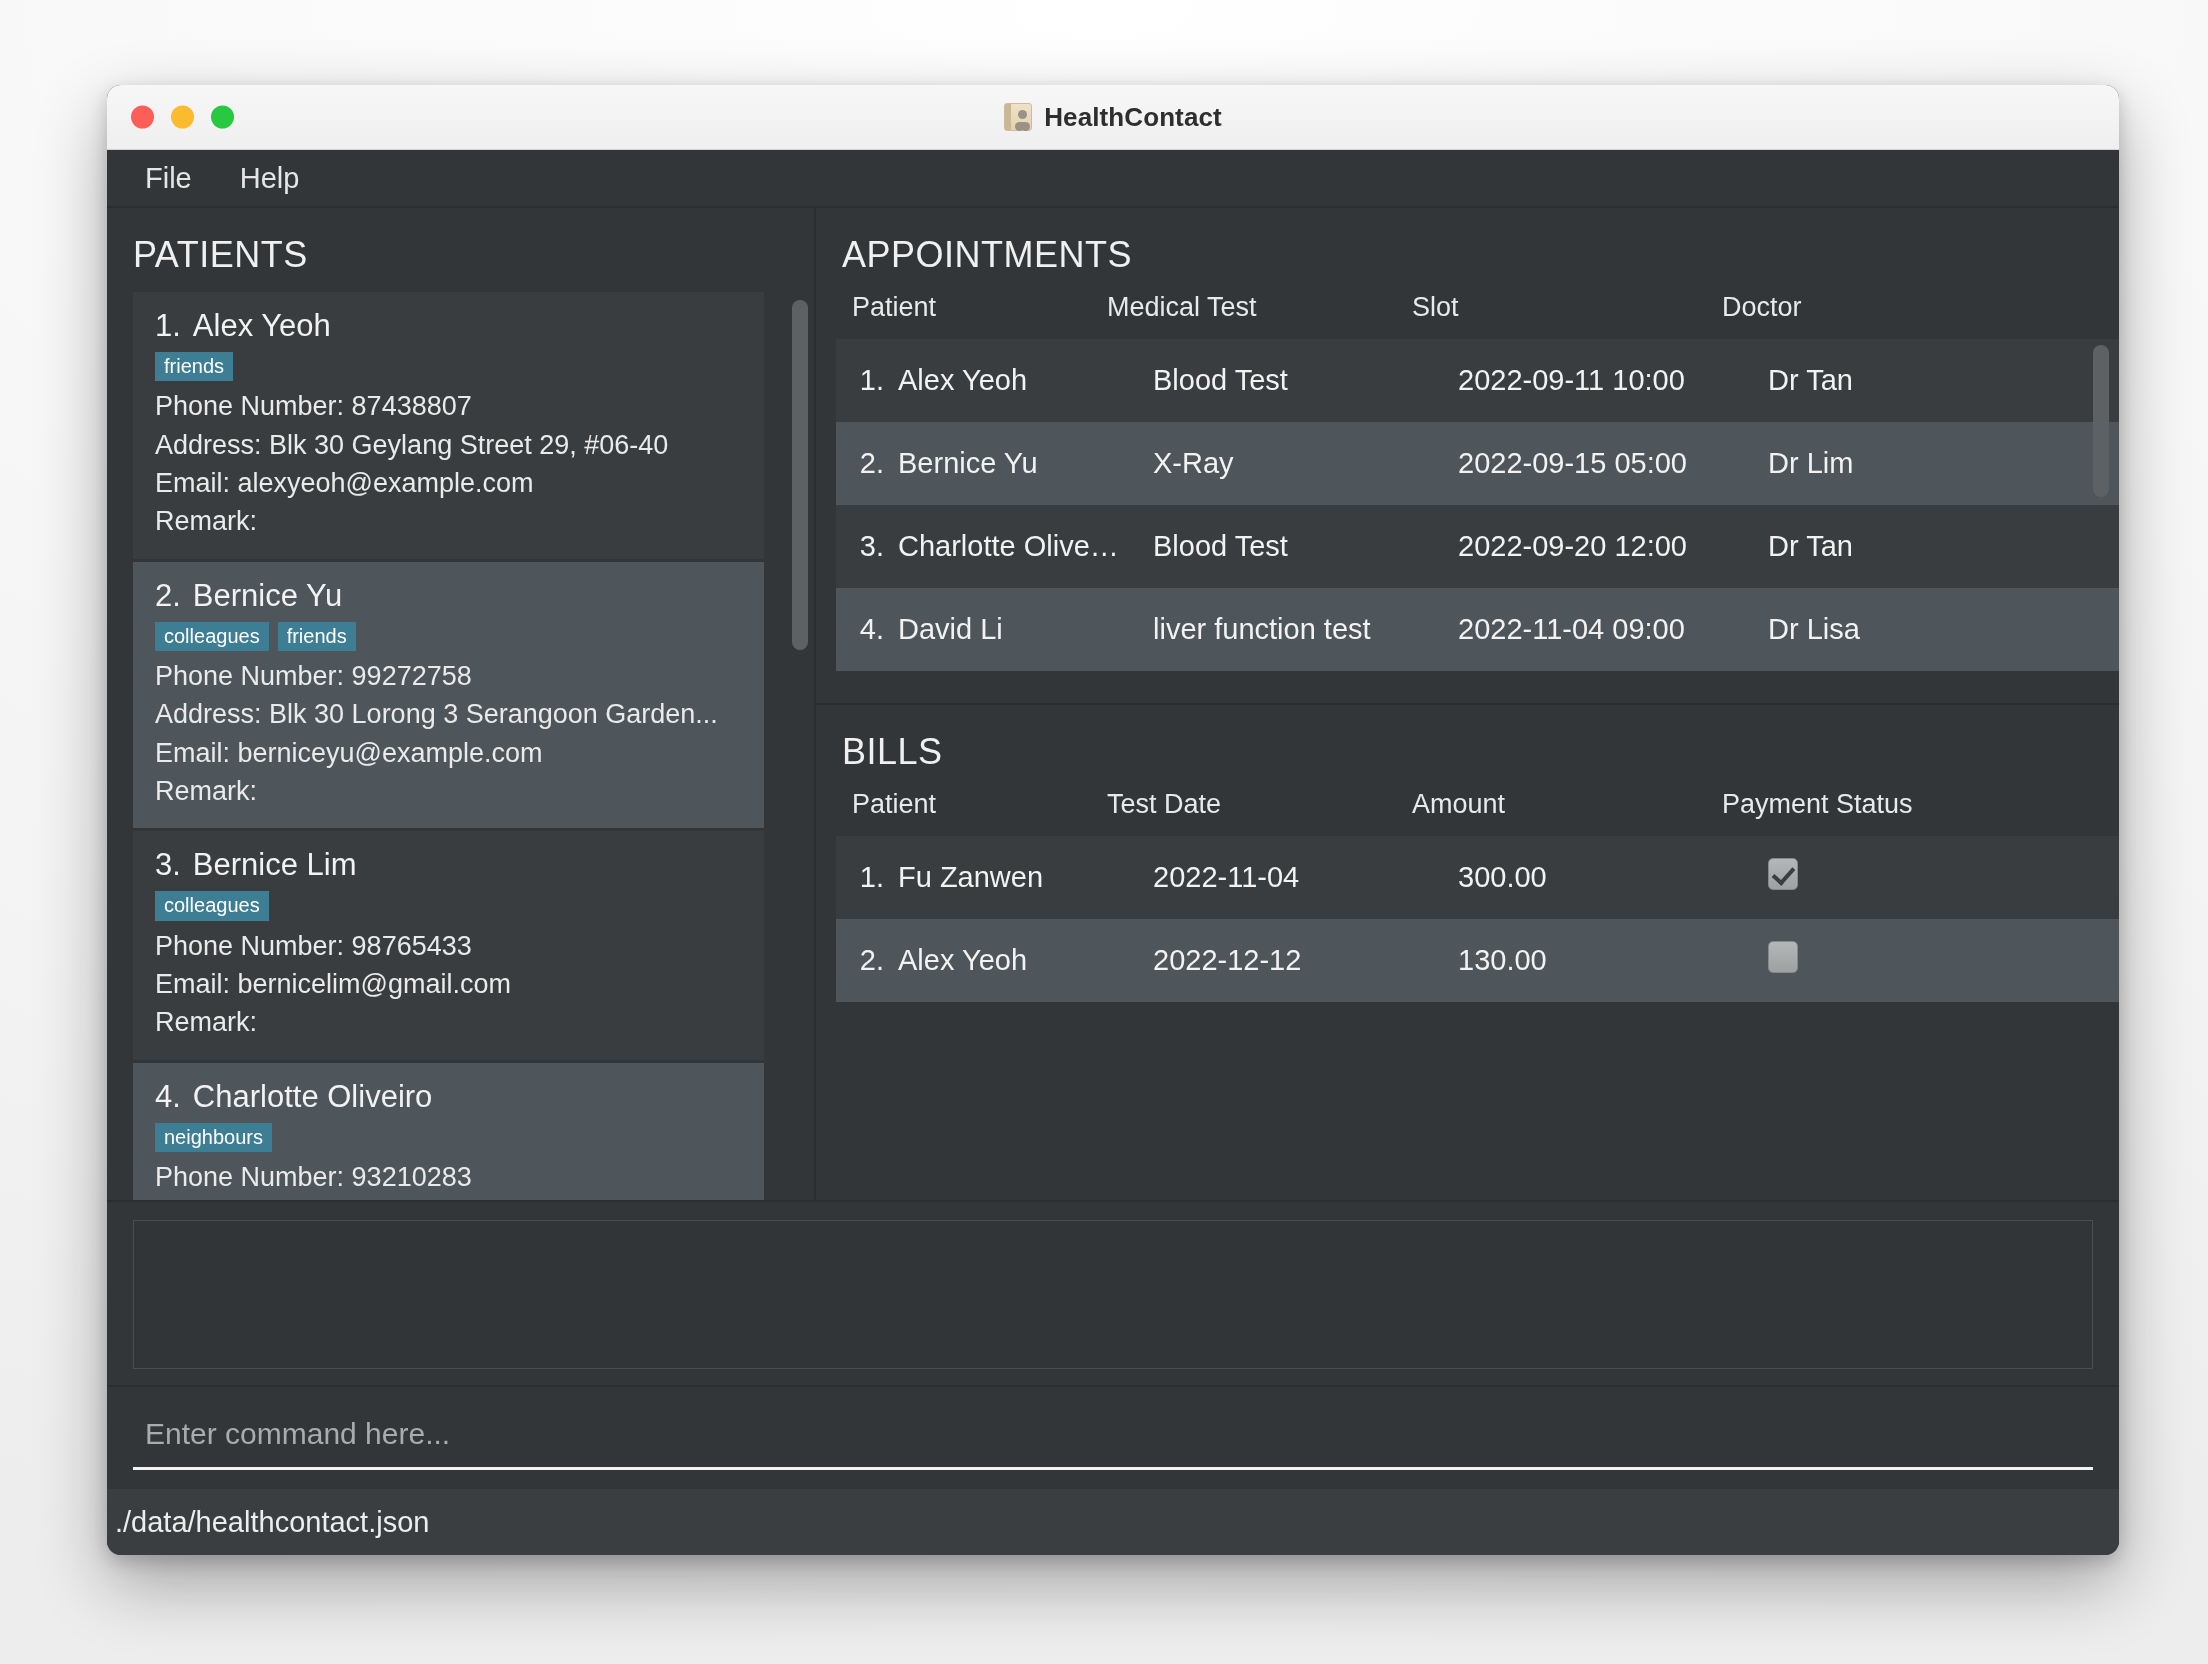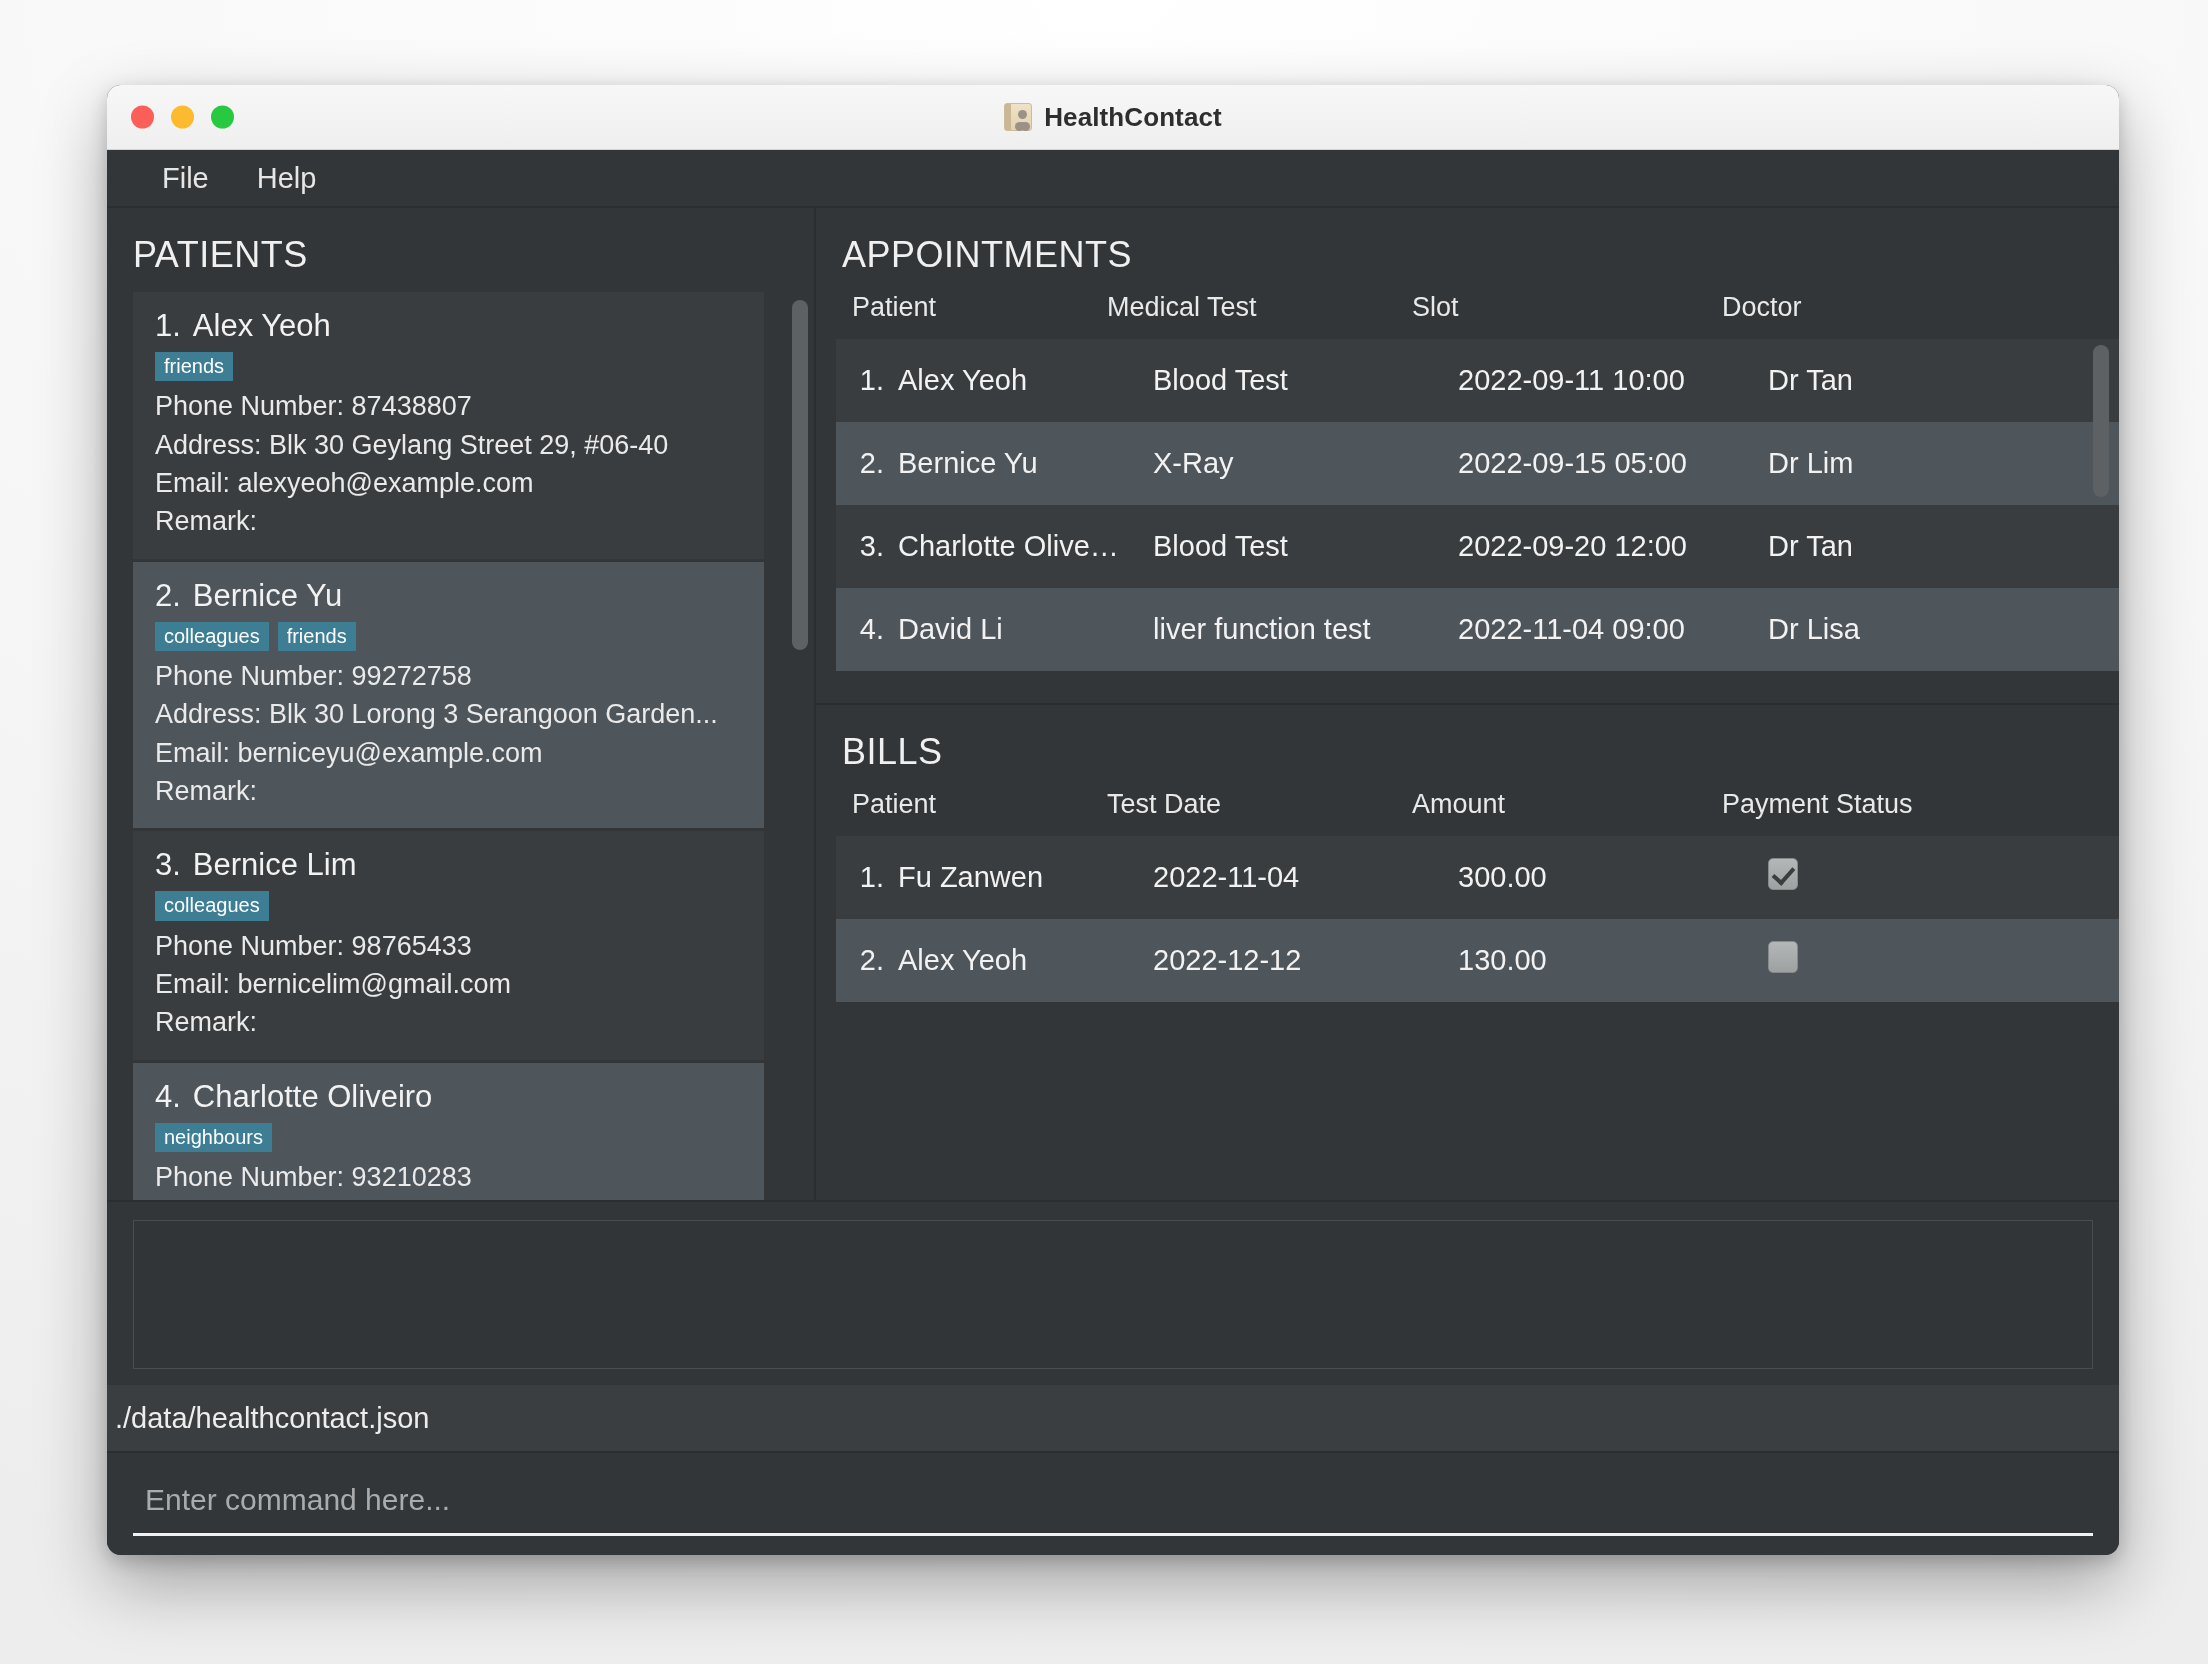--- a/index.html
+++ b/index.html
@@ -110,21 +110,21 @@
     color: #2e2e2e;
     letter-spacing: 0.1px;
   }
 
   
   #menubar {
     flex: 0 0 56px;
     background: #333638;
     display: flex;
     align-items: center;
-    padding-left: 36px;
+    padding-left: 19px;
     gap: 10px;
     border-bottom: 2px solid #2b2d2f;
   }
   .menu-item {
     color: #e6e6e6;
     font-size: 29px;
     padding: 6px 19px;
     cursor: default;
   }
 
@@ -504,22 +504,22 @@
           </div>
         </div>
 
       </div>
     </div>
 
     <div id="result-area">
       <div id="result-box"></div>
     </div>
 
+    <div id="command-area">
+      <input id="command-input" type="text" placeholder="Enter command here..." style="">
+    </div>
+
     <div id="statusbar">
       <span>./data/healthcontact.json</span>
     </div>
 
-    <div id="command-area">
-      <input id="command-input" type="text" placeholder="Enter command here..." style="">
-    </div>
-
   </div>
 </div>
 
 </body></html>

